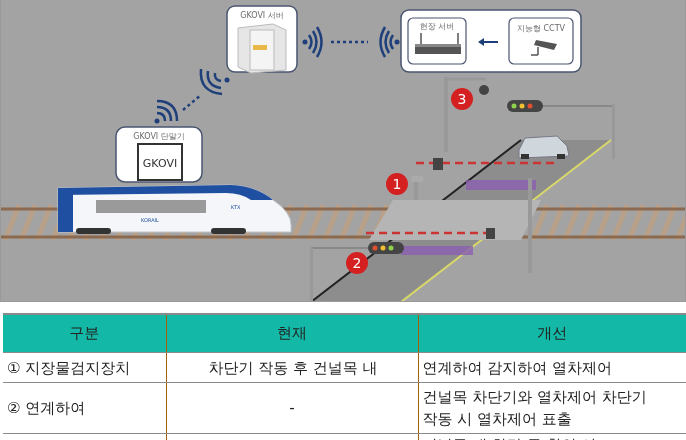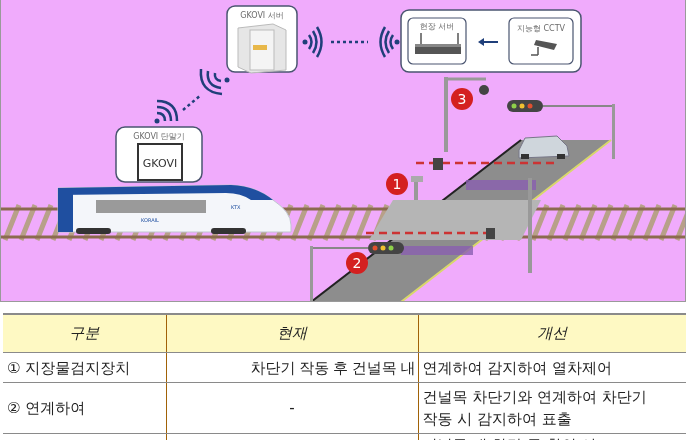--- a/index.html
+++ b/index.html
@@ -1,30 +1,30 @@
 <!DOCTYPE html>
 <html><head>
 <meta charset="utf-8">
 <style>
   html, body { margin:0; padding:0; background:#fff; }
   body { width:686px; height:440px; overflow:hidden; position:relative; font-family:"DejaVu Sans", sans-serif; }
-  #figure { position:absolute; left:0; top:0; width:684px; height:301px; border:1px solid #9a9a9a; border-top:none; background:#f0abfc; overflow:hidden; }
+  #figure { position:absolute; left:0; top:0; width:684px; height:301px; border:1px solid #9a9a9a; border-top:none; background:#a3a3a3; overflow:hidden; }
   #figure svg { position:absolute; left:0; top:0; }
   .lbl { font-family:"DejaVu Sans", sans-serif; fill:#6b6b6b; }
   #table-wrap { position:absolute; left:3px; top:313px; width:683px; }
   table { border-collapse:collapse; width:100%; table-layout:fixed; font-family:"DejaVu Sans", sans-serif; font-size:15px; color:#222; }
-  th { background:#fef9c3; font-weight:normal; height:35px; border-top:2px solid #8a8a8a; border-bottom:1px solid #8a8a8a;font-style:italic; }
+  th { background:#14b8a6; font-weight:normal; height:35px; border-top:2px solid #8a8a8a; border-bottom:1px solid #8a8a8a; }
   td { border-bottom:1px solid #8a8a8a; vertical-align:middle; padding:0 4px; line-height:22px;margin-left:14px; }
   th + th, td + td { border-left:1px solid #a16207; }
   col.c1 { width:163px; } col.c2 { width:252px; }
   tr.r1 td { height:29px; }
   tr.r2 td { height:50px; }
   tr.r3 td { height:20px; }
   .center { text-align:center; }
-  .right { text-align:right; padding-right:2px;font-family:Liberation Serif, serif; }
+  .right { text-align:center; padding-right:2px; }
 </style>
 </head>
 <body>
 
 <div id="figure">
 <svg width="684" height="301" viewBox="0 0 684 301" xmlns="http://www.w3.org/2000/svg">
 
   <g>
     <rect x="226" y="6" width="70" height="66" rx="8" fill="#fff" stroke="#4a5570" stroke-width="1.5"></rect>
     <text class="lbl" x="261" y="18" font-size="8" text-anchor="middle">GKOVI 서버</text>
@@ -233,22 +233,22 @@
   <tbody>
     <tr class="r1">
       <td>① 지장물검지장치</td>
       <td class="right">차단기 작동 후 건널목 내</td>
       <td>연계하여 감지하여 열차제어</td>
     </tr>
     <tr class="r2">
       <td>② 연계하여</td>
       <td class="center">-</td>
       <td>
-        <div>건널목 차단기와 연계하여 차단기</div>
-        <div>작동 시 감지하여 표출</div>
+        <div>건널목 차단기와 열차제어 차단기</div>
+        <div>작동 시 열차제어 표출</div>
       </td>
     </tr>
     <tr class="r3">
       <td></td>
       <td></td>
       <td style="vertical-align:top;">건널목 내 차량 등 확인 시</td>
     </tr>
   </tbody>
 </table>
 </div>

